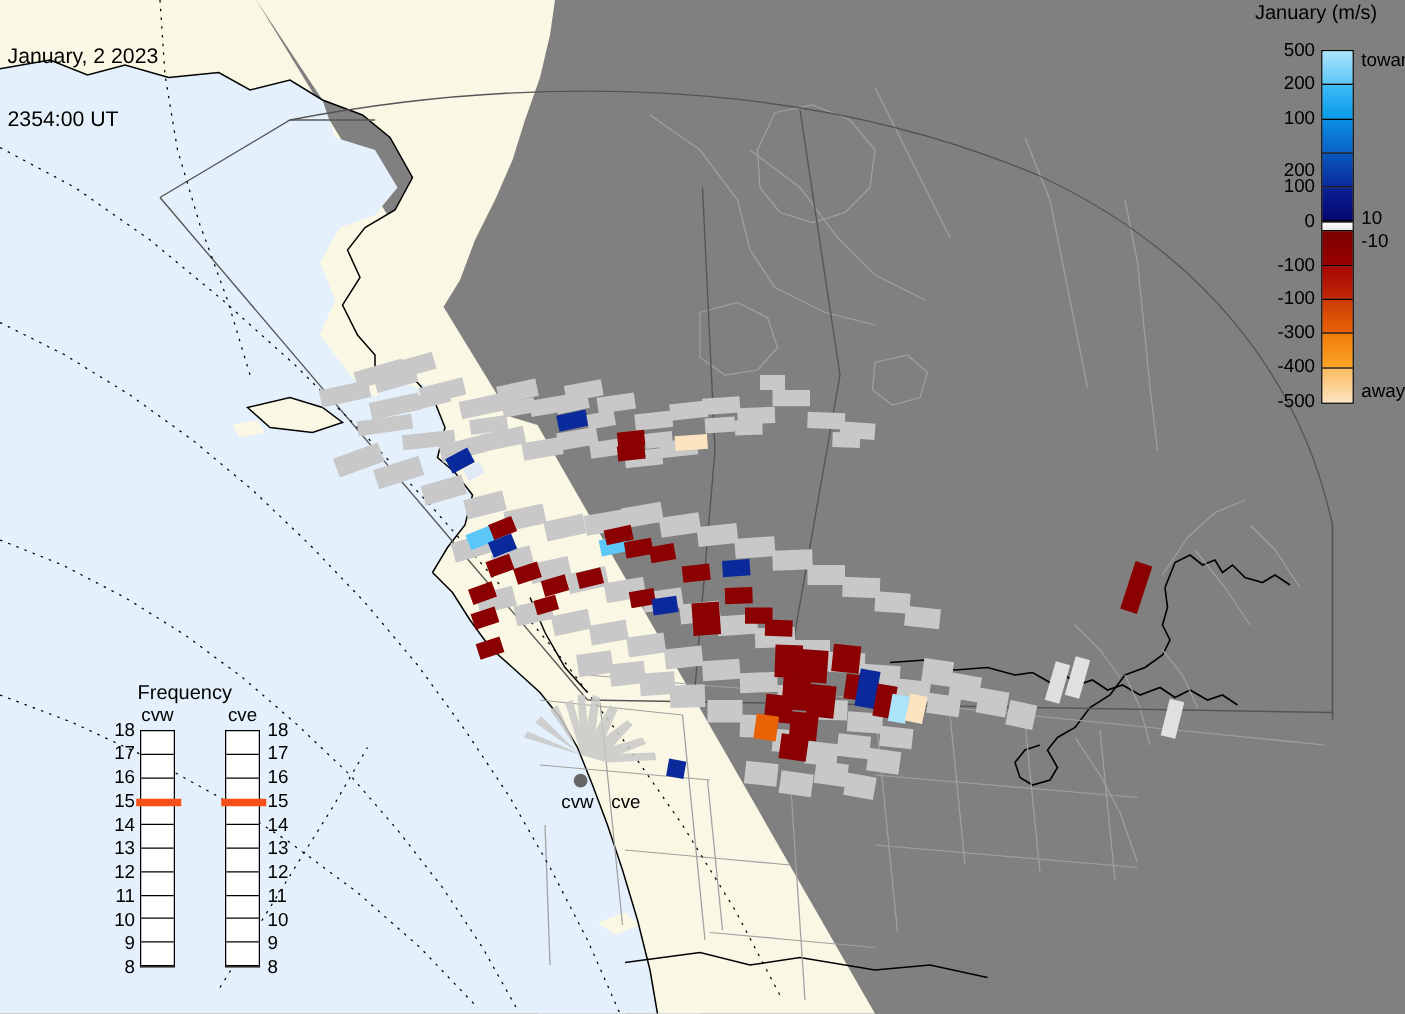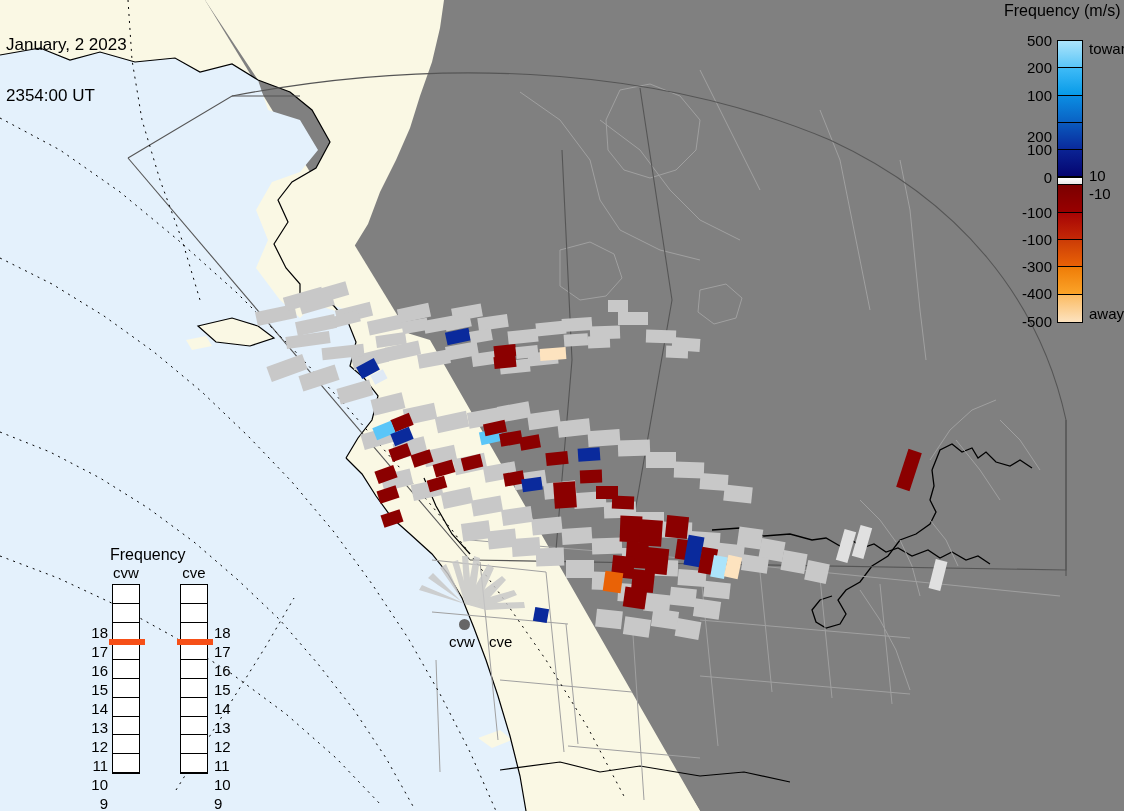--- a/index.html
+++ b/index.html
@@ -33,21 +33,21 @@
   #freq-title{position:absolute;left:14px;top:0px;font-size:16px;color:#000;white-space:nowrap;}
   .freq-col{position:absolute;top:38px;}
   .freq-name{position:absolute;top:-20px;left:50%;transform:translateX(-50%);
              font-size:15px;color:#000;white-space:nowrap;}
   .freq-ladder{position:relative;width:28px;height:190px;border:1.5px solid #000;
                box-sizing:border-box;background:#fff;}
   .freq-cell{height:10%;box-sizing:border-box;border-bottom:1.5px solid #000;position:relative;}
   .freq-cell:last-child{border-bottom:none;}
   .freq-mark{position:absolute;left:-4px;width:36px;height:6px;background:#f64f17;}
   .freq-lab{position:absolute;font-size:15px;color:#000;white-space:nowrap;
-            transform:translateY(-50%);margin-top:48px;}
+            transform:translateY(-50%);}
 
   
   .site-label{position:absolute;font-size:15px;color:#000;white-space:nowrap;}
   #site-dot{position:absolute;width:11px;height:11px;border-radius:50%;background:#666;}
 </style>
 </head>
 <body>
 
 <div id="root">
 
@@ -340,21 +340,21 @@
     <div class="site-label" style="left:449px;top:633px;">cvw</div>
     <div class="site-label" style="left:489px;top:633px;">cve</div>
   </div>
 
   <div id="datestamp">
     <div>January, 2 2023</div>
     <div>2354:00 UT</div>
   </div>
 
   <div id="colorbar-panel">
-    <div id="cb-title">Frequency (m/s)</div>
+    <div id="cb-title">January (m/s)</div>
     <div id="cb-bar">
         <div class="cb-band" style="height: 27.3px; background: linear-gradient(rgb(172, 228, 251), rgb(91, 198, 248));"></div>
         <div class="cb-band" style="height: 27.3px; background: linear-gradient(rgb(63, 187, 247), rgb(7, 154, 232));"></div>
         <div class="cb-band" style="height: 27.3px; background: linear-gradient(rgb(11, 141, 226), rgb(10, 98, 196));"></div>
         <div class="cb-band" style="height: 27.3px; background: linear-gradient(rgb(10, 89, 189), rgb(10, 42, 156));"></div>
         <div class="cb-band" style="height: 27.3px; background: linear-gradient(rgb(10, 35, 148), rgb(5, 5, 112));"></div>
         <div class="cb-band" style="height: 8px; background: linear-gradient(rgb(255, 255, 255), rgb(233, 233, 233)); border-top: 1px solid rgb(0, 0, 0);"></div>
         <div class="cb-band" style="height: 27.3px; background: linear-gradient(rgb(123, 0, 0), rgb(153, 0, 0));"></div>
         <div class="cb-band" style="height: 27.3px; background: linear-gradient(rgb(166, 5, 5), rgb(196, 40, 6));"></div>
         <div class="cb-band" style="height: 27.3px; background: linear-gradient(rgb(204, 60, 6), rgb(233, 98, 6));"></div>

